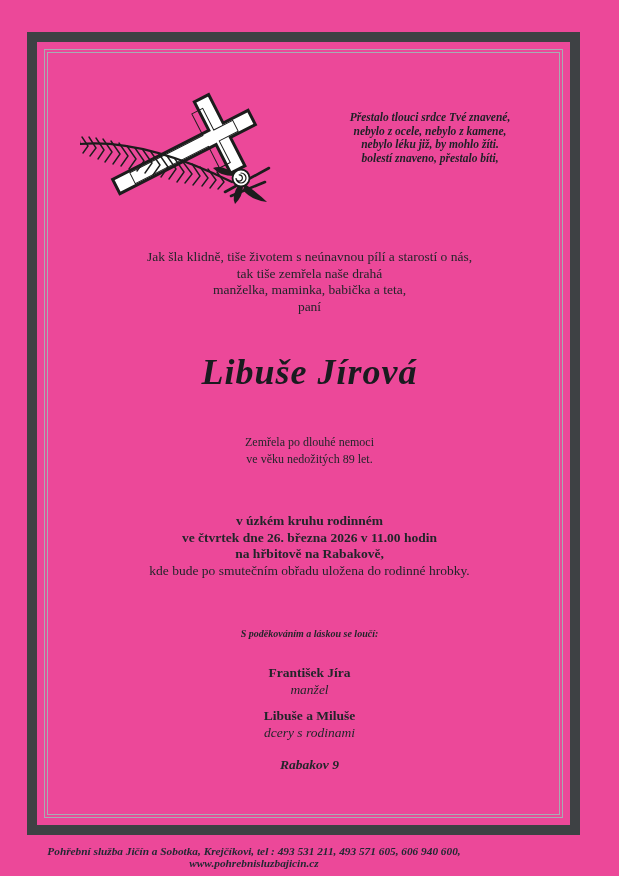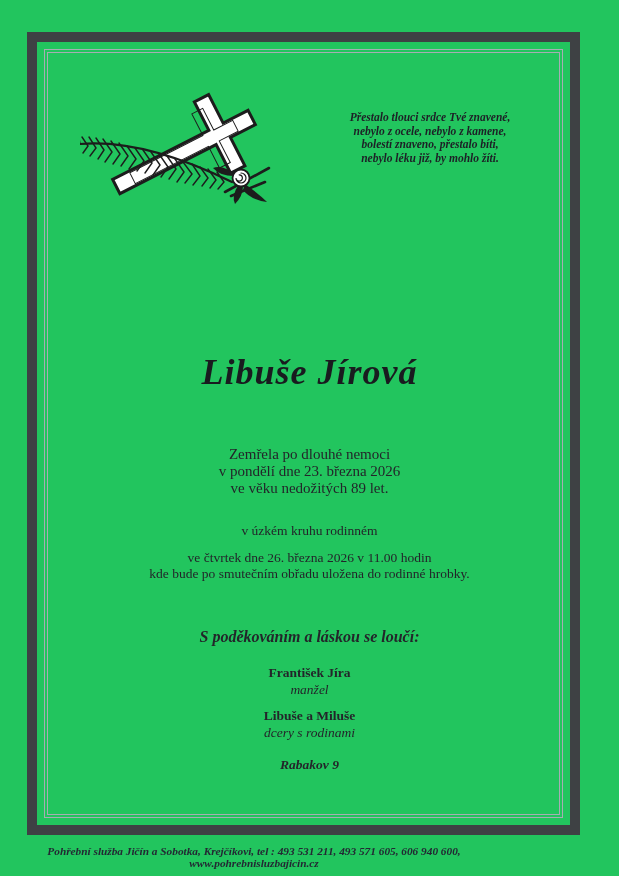--- a/index.html
+++ b/index.html
@@ -1,20 +1,20 @@
 <!DOCTYPE html>
 <html><head>
 <meta charset="utf-8">
 <style>
   * { margin:0; padding:0; box-sizing:border-box; }
   html,body { background:#e9e9e9; }
   .page {
     position:relative;
     width:619px; height:876px;
-    background:#22c55e;
+    background:#ec4899;
     font-family:"Liberation Serif","DejaVu Serif",serif;
     color:#23252a;
     margin:0 auto;
     overflow:hidden;
   }
   .frame {
     position:absolute; left:27px; top:32px;
     width:553px; height:803px;
     border:10px solid #3e4144;
   }
@@ -24,24 +24,24 @@
   }
   .illustration { position:absolute; left:80px; top:90px; width:205px; height:122px; }
   .verse {
     position:absolute; left:330px; top:111px; width:200px;
     text-align:center; font-size:11.5px; line-height:13.5px;
     font-weight:bold; font-style:italic; color:#1d2026;
   }
   .centerblock { position:absolute; left:45px; width:529px; text-align:center; }
   .intro   { top:249px; font-size:13.5px; line-height:16.5px; }
   .name    { top:350px; font-size:36px; line-height:44px; font-weight:bold; font-style:italic; letter-spacing:1px; color:#191b1f; }
-  .death   { top:446px; font-size:15px; line-height:17px; }
+  .death   { top:434px; font-size:12px; line-height:17px; }
   .funeral { top:513px; font-size:13.5px; line-height:16.5px; }
-  .funeral .b { font-weight:normal;margin-top:10px; }
-  .farewell{ top:628px; font-size:16px; font-weight:bold; font-style:italic; }
+  .funeral .b { font-weight:bold; }
+  .farewell{ top:628px; font-size:10px; font-weight:bold; font-style:italic; }
   .mourner1{ top:664px; font-size:13.5px; line-height:17px; }
   .mourner2{ top:707px; font-size:13.5px; line-height:17px; }
   .mourner-name { font-weight:bold; }
   .mourner-rel  { font-style:italic; }
   .address { top:757px; font-size:13.5px; font-weight:bold; font-style:italic; }
   .footer  {
     position:absolute; left:0; top:845px; width:508px;
     text-align:center; font-size:11.3px;
     font-weight:bold; font-style:italic; color:#232833;
   }
@@ -77,36 +77,42 @@
         <path d="M -2 6 q -8 12 -4 20 q 8 -8 8 -18 z" fill="#1c1c1c"></path>
         <circle cx="0" cy="0" r="8.5" fill="#ffffff" stroke="#1c1c1c" stroke-width="1.8"></circle>
         <path class="ink" stroke-width="1.2" d="M 0 -5 a 5 5 0 1 1 -5 5 a 3.2 3.2 0 1 0 3.2 -3.2"></path>
       </g>
     </svg>
   </div>
 
   <div class="verse">
     <div>Přestalo tlouci srdce Tvé znavené,</div>
     <div>nebylo z ocele, nebylo z kamene,</div>
+    <div>nebylo léku již, by mohlo žíti.</div>
     <div>bolestí znaveno, přestalo bíti,</div>
-    <div>nebylo léku již, by mohlo žíti.</div>
   </div>
 
+  <div class="centerblock intro">
+    <div>Jak šla klidně, tiše životem s neúnavnou pílí a starostí o nás,</div>
+    <div>tak tiše zemřela naše drahá</div>
+    <div>manželka, maminka, babička a teta,</div>
+    <div>paní</div>
+  </div>
 
   <div class="centerblock name">Libuše Jírová</div>
 
   <div class="centerblock death">
     <div>Zemřela po dlouhé nemoci</div>
-    <div>v pondělí dne 23. března 2026</div>
     <div>ve věku nedožitých 89 let.</div>
   </div>
 
   <div class="centerblock funeral">
     <div class="b">v úzkém kruhu rodinném</div>
     <div class="b">ve čtvrtek dne 26. března 2026 v 11.00 hodin</div>
+    <div class="b">na hřbitově na Rabakově,</div>
     <div>kde bude po smutečním obřadu uložena do rodinné hrobky.</div>
   </div>
 
   <div class="centerblock farewell">S poděkováním a láskou se loučí:</div>
 
   <div class="centerblock mourner2">
     <div class="mourner-name">Libuše a Miluše</div>
     <div class="mourner-rel">dcery s rodinami</div>
   </div>
   <div class="centerblock mourner1">

